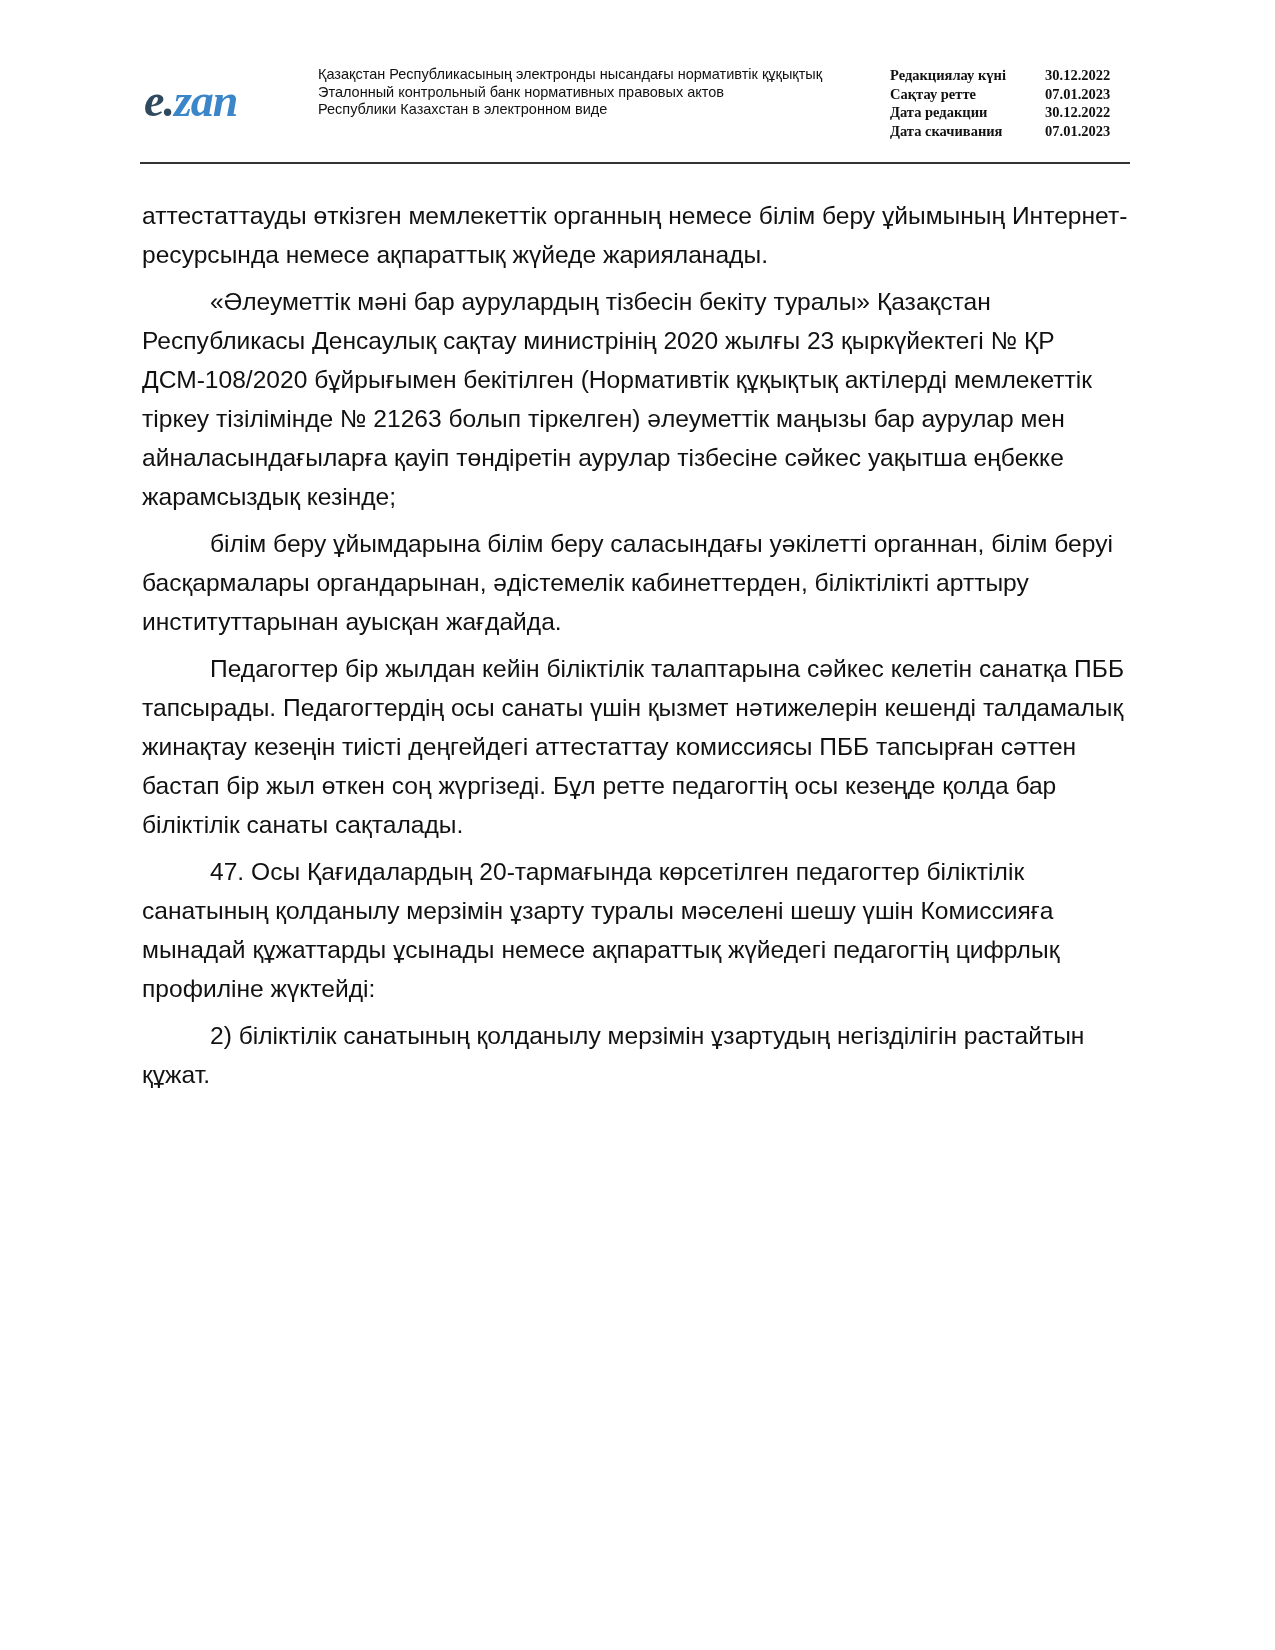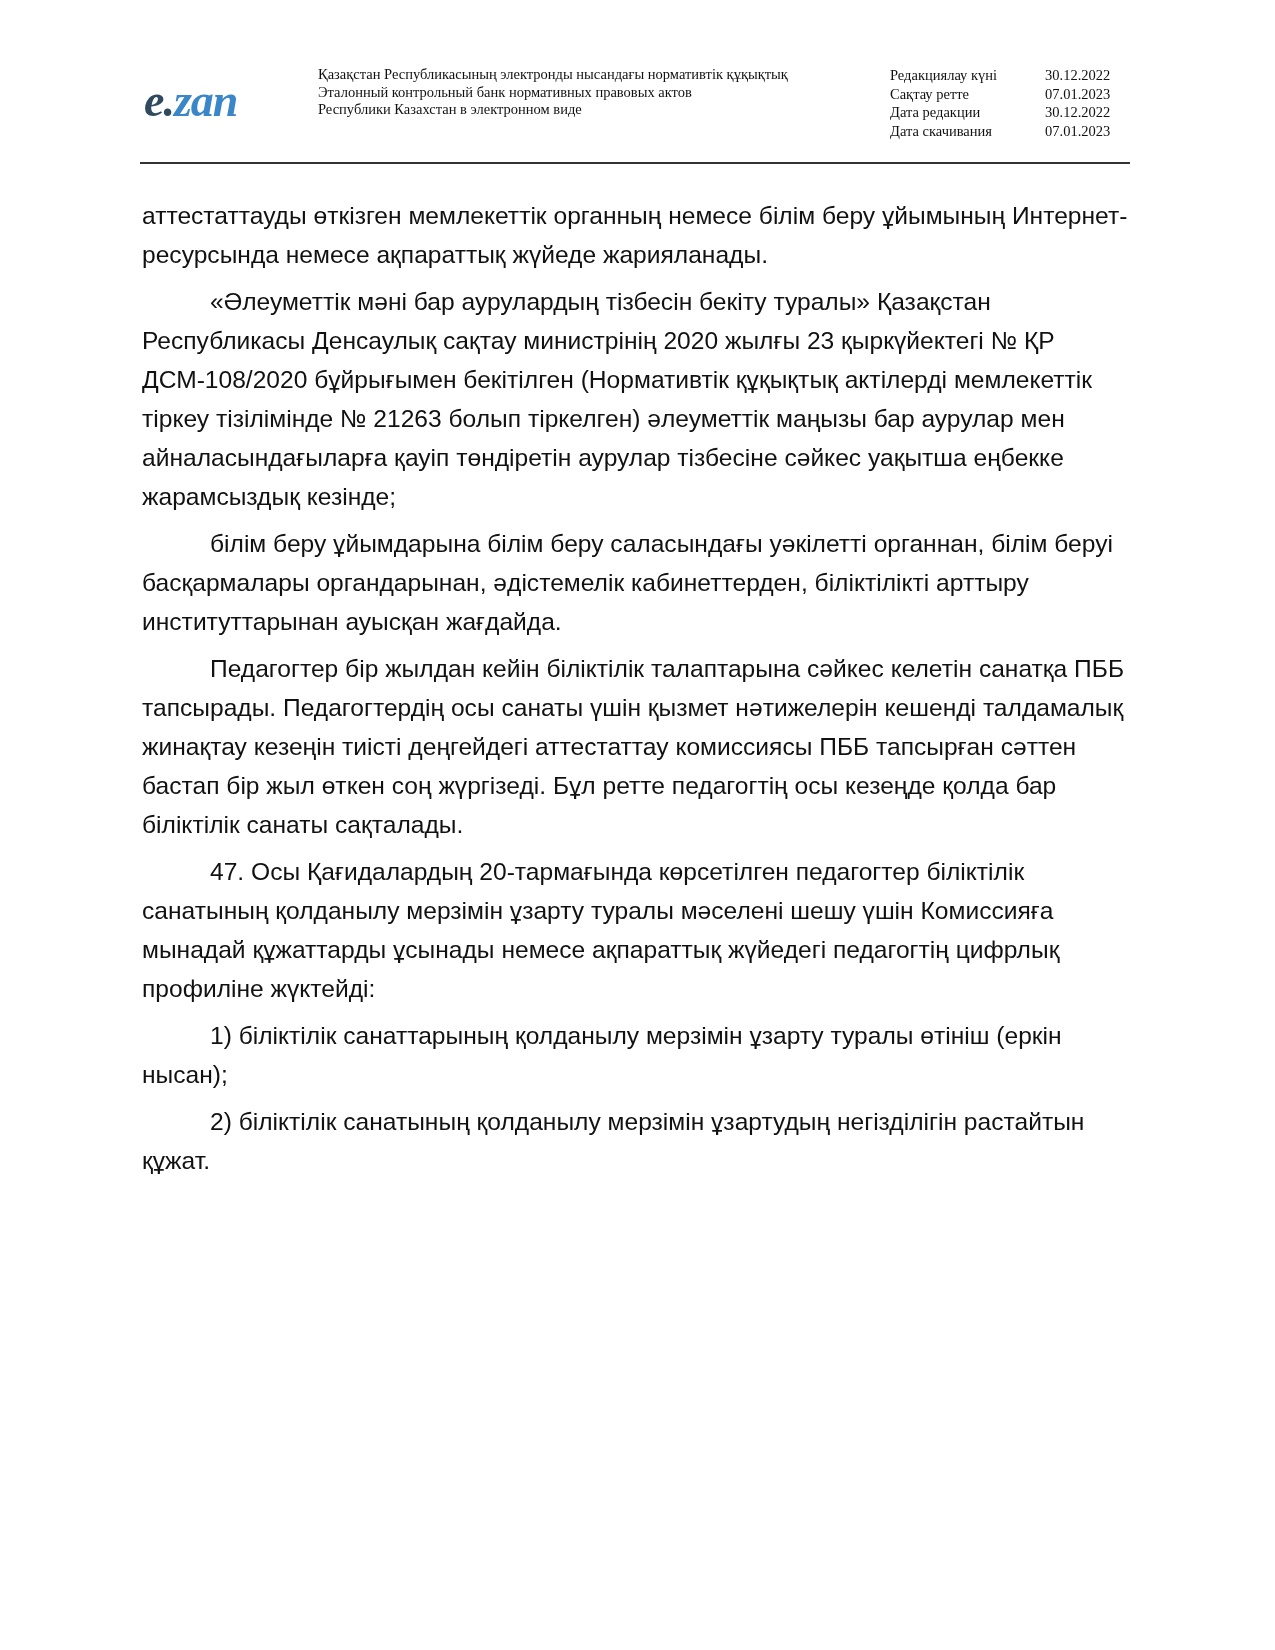--- a/index.html
+++ b/index.html
@@ -2,24 +2,24 @@
 <html><head>
 <meta charset="utf-8">
 <style>
   html, body { margin: 0; padding: 0; background: #ffffff; }
   body { width: 1275px; height: 1650px; position: relative; overflow: hidden; color: #111; }
   .header { position: absolute; left: 140px; top: 62px; width: 990px; height: 100px; }
   .logo { position: absolute; left: 4px; top: 16px; font-family: Liberation Serif, serif; font-weight: bold; font-style: italic; font-size: 46px; letter-spacing: -1px; line-height: 46px; }
   .logo .e { color: #2f4a5e; }
   .logo .dot { color: #2f4a5e; }
   .logo .zan { color: #3a86c8; }
-  .bank { position: absolute; left: 178px; top: 4px; width: 540px; font-family: Liberation Serif, serif; font-size: 14.5px; line-height: 17.5px; }
+  .bank { position: absolute; left: 178px; top: 4px; width: 540px; font-family: Liberation Sans, sans-serif; font-size: 14.5px; line-height: 17.5px; }
   .bank div { white-space: nowrap; }
   .meta { position: absolute; left: 750px; top: 4px; font-family: "Liberation Serif", serif; font-size: 14.5px; line-height: 18.5px; }
-  .meta .row { display: flex; }
+  .meta .row { display: flex; font-weight: bold; }
   .meta .k { width: 155px; white-space: nowrap; }
   .meta .v { white-space: nowrap; }
   .rule { position: absolute; left: 140px; top: 162px; width: 990px; height: 0; border-top: 2px solid #333; }
   .content { position: absolute; left: 142px; top: 196px; width: 990px; font-family: Liberation Sans, sans-serif; font-size: 24.6px; line-height: 39px; }
   .content p { margin: 0 0 8px 0; }
   .content p.ind { text-indent: 68px; }
 </style>
 </head>
 <body>
 
@@ -53,15 +53,14 @@
 </div>
 
 <div class="rule"></div>
 
 <div class="content">
   <p>аттестаттауды өткізген мемлекеттік органның немесе білім беру ұйымының Интернет-ресурсында немесе ақпараттық жүйеде жарияланады.</p>
   <p class="ind">«Әлеуметтік мәні бар аурулардың тізбесін бекіту туралы» Қазақстан Республикасы Денсаулық сақтау министрінің 2020 жылғы 23 қыркүйектегі № ҚР ДСМ-108/2020 бұйрығымен бекітілген (Нормативтік құқықтық актілерді мемлекеттік тіркеу тізілімінде № 21263 болып тіркелген) әлеуметтік маңызы бар аурулар мен айналасындағыларға қауіп төндіретін аурулар тізбесіне сәйкес уақытша еңбекке жарамсыздық кезінде;</p>
   <p class="ind">білім беру ұйымдарына білім беру саласындағы уәкілетті органнан, білім беруі басқармалары органдарынан, әдістемелік кабинеттерден, біліктілікті арттыру институттарынан ауысқан жағдайда.</p>
   <p class="ind">Педагогтер бір жылдан кейін біліктілік талаптарына сәйкес келетін санатқа ПББ тапсырады. Педагогтердің осы санаты үшін қызмет нәтижелерін кешенді талдамалық жинақтау кезеңін тиісті деңгейдегі аттестаттау комиссиясы ПББ тапсырған сәттен бастап бір жыл өткен соң жүргізеді. Бұл ретте педагогтің осы кезеңде қолда бар біліктілік санаты сақталады.</p>
   <p class="ind">47. Осы Қағидалардың 20-тармағында көрсетілген педагогтер біліктілік санатының қолданылу мерзімін ұзарту туралы мәселені шешу үшін Комиссияға мынадай құжаттарды ұсынады немесе ақпараттық жүйедегі педагогтің цифрлық профиліне жүктейді:</p>
-  <p class="ind">1) біліктілік санаттарының қолданылу мерзімін ұзарту туралы өтініш (еркін нысан);</p>
   <p class="ind">2) біліктілік санатының қолданылу мерзімін ұзартудың негізділігін растайтын құжат.</p>
 </div>
 
 </body></html>

